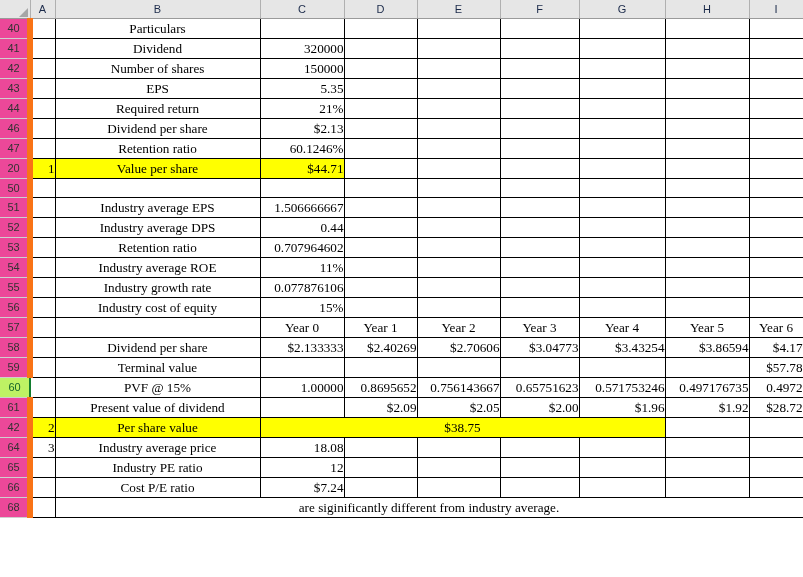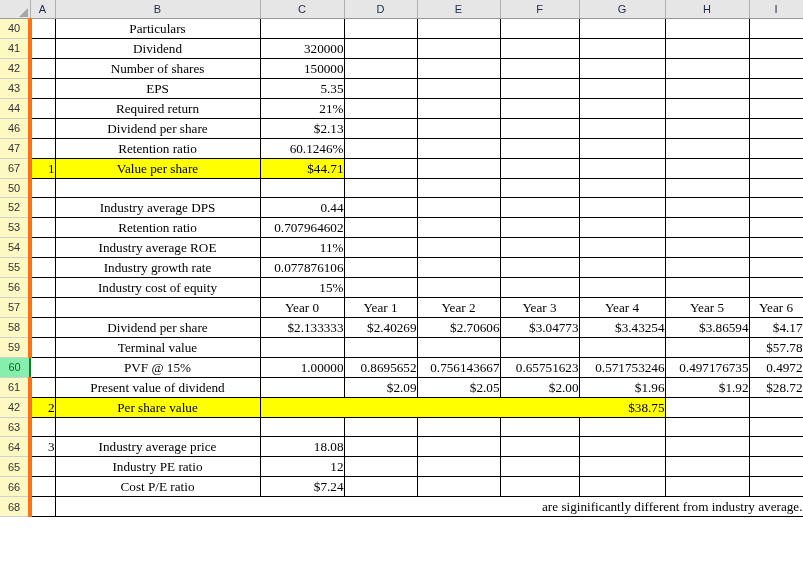--- a/index.html
+++ b/index.html
@@ -50,48 +50,48 @@
     position: absolute;
     right: 2px; bottom: 1px;
     width: 0; height: 0;
     border-left: 9px solid transparent;
     border-bottom: 9px solid #a6a6a6;
   }
 
   
   td.rowhead {
     width: 30px;
-    background: #fef9c3;
-    border-right: 4px solid #f97316;
+    background: #ec4899;
+    border-right: 6px solid #f97316;
     border-bottom: 1px solid #cfcfcf;
     text-align: center;
     vertical-align: middle;
     font-family: "Liberation Sans", "DejaVu Sans", sans-serif;
     font-size: 11px;
     color: #333333;
   }
   td.rowhead.active {
-    background: #86efac;
+    background: #bef264;
     color: #16642a;
     border-right: 2px solid #127c2e;
   }
 
   
   td.cell {
     height: 19.3px;
     font-size: 13.2px;
     color: #000000;
     vertical-align: middle;
     padding: 0 2px;
     line-height: 19px;
   }
   td.b   { border: 1px solid #000000; }                       
   td.r   { text-align: right;  padding-right: 3px; }
   td.l   { text-align: center;   padding-left: 3px; }
-  td.c   { text-align: right; }
+  td.c   { text-align: center; }
   td.yellow { background: #ffff00; }
   td.bold   { font-weight: bold; }
 </style>
 </head>
 <body>
 
 <div id="sheet">
 <table class="grid">
   <colgroup>
     <col style="width:30px">
@@ -209,21 +209,21 @@
     <td class="cell b r"></td>
     <td class="cell b r"></td>
     <td class="cell b r"></td>
     <td class="cell b r"></td>
     <td class="cell b r"></td>
     <td class="cell b r"></td>
   </tr>
 
 
   <tr>
-    <td class="rowhead">67</td>
+    <td class="rowhead">20</td>
     <td class="cell b r yellow bold">1</td>
     <td class="cell b l yellow bold">Value per share</td>
     <td class="cell b r yellow bold">$44.71</td>
     <td class="cell b r"></td>
     <td class="cell b r"></td>
     <td class="cell b r"></td>
     <td class="cell b r"></td>
     <td class="cell b r"></td>
     <td class="cell b r"></td>
   </tr>
@@ -234,20 +234,32 @@
     <td class="cell b l"></td>
     <td class="cell b r"></td>
     <td class="cell b r"></td>
     <td class="cell b r"></td>
     <td class="cell b r"></td>
     <td class="cell b r"></td>
     <td class="cell b r"></td>
     <td class="cell b r"></td>
   </tr>
 
+  <tr>
+    <td class="rowhead">51</td>
+    <td class="cell b r"></td>
+    <td class="cell b l">Industry average EPS</td>
+    <td class="cell b r">1.506666667</td>
+    <td class="cell b r"></td>
+    <td class="cell b r"></td>
+    <td class="cell b r"></td>
+    <td class="cell b r"></td>
+    <td class="cell b r"></td>
+    <td class="cell b r"></td>
+  </tr>
 
   <tr>
     <td class="rowhead">52</td>
     <td class="cell b r"></td>
     <td class="cell b l">Industry average DPS</td>
     <td class="cell b r">0.44</td>
     <td class="cell b r"></td>
     <td class="cell b r"></td>
     <td class="cell b r"></td>
     <td class="cell b r"></td>
@@ -374,32 +386,20 @@
 
   <tr>
     <td class="rowhead">42</td>
     <td class="cell b r yellow bold">2</td>
     <td class="cell b l yellow bold">Per share value</td>
     <td class="cell b c yellow bold" colspan="5">$38.75</td>
     <td class="cell b r"></td>
     <td class="cell b r"></td>
   </tr>
 
-  <tr>
-    <td class="rowhead">63</td>
-    <td class="cell b r"></td>
-    <td class="cell b l"></td>
-    <td class="cell b r"></td>
-    <td class="cell b r"></td>
-    <td class="cell b r"></td>
-    <td class="cell b r"></td>
-    <td class="cell b r"></td>
-    <td class="cell b r"></td>
-    <td class="cell b r"></td>
-  </tr>
 
   <tr>
     <td class="rowhead">64</td>
     <td class="cell b r">3</td>
     <td class="cell b l">Industry average price</td>
     <td class="cell b r">18.08</td>
     <td class="cell b r"></td>
     <td class="cell b r"></td>
     <td class="cell b r"></td>
     <td class="cell b r"></td>

